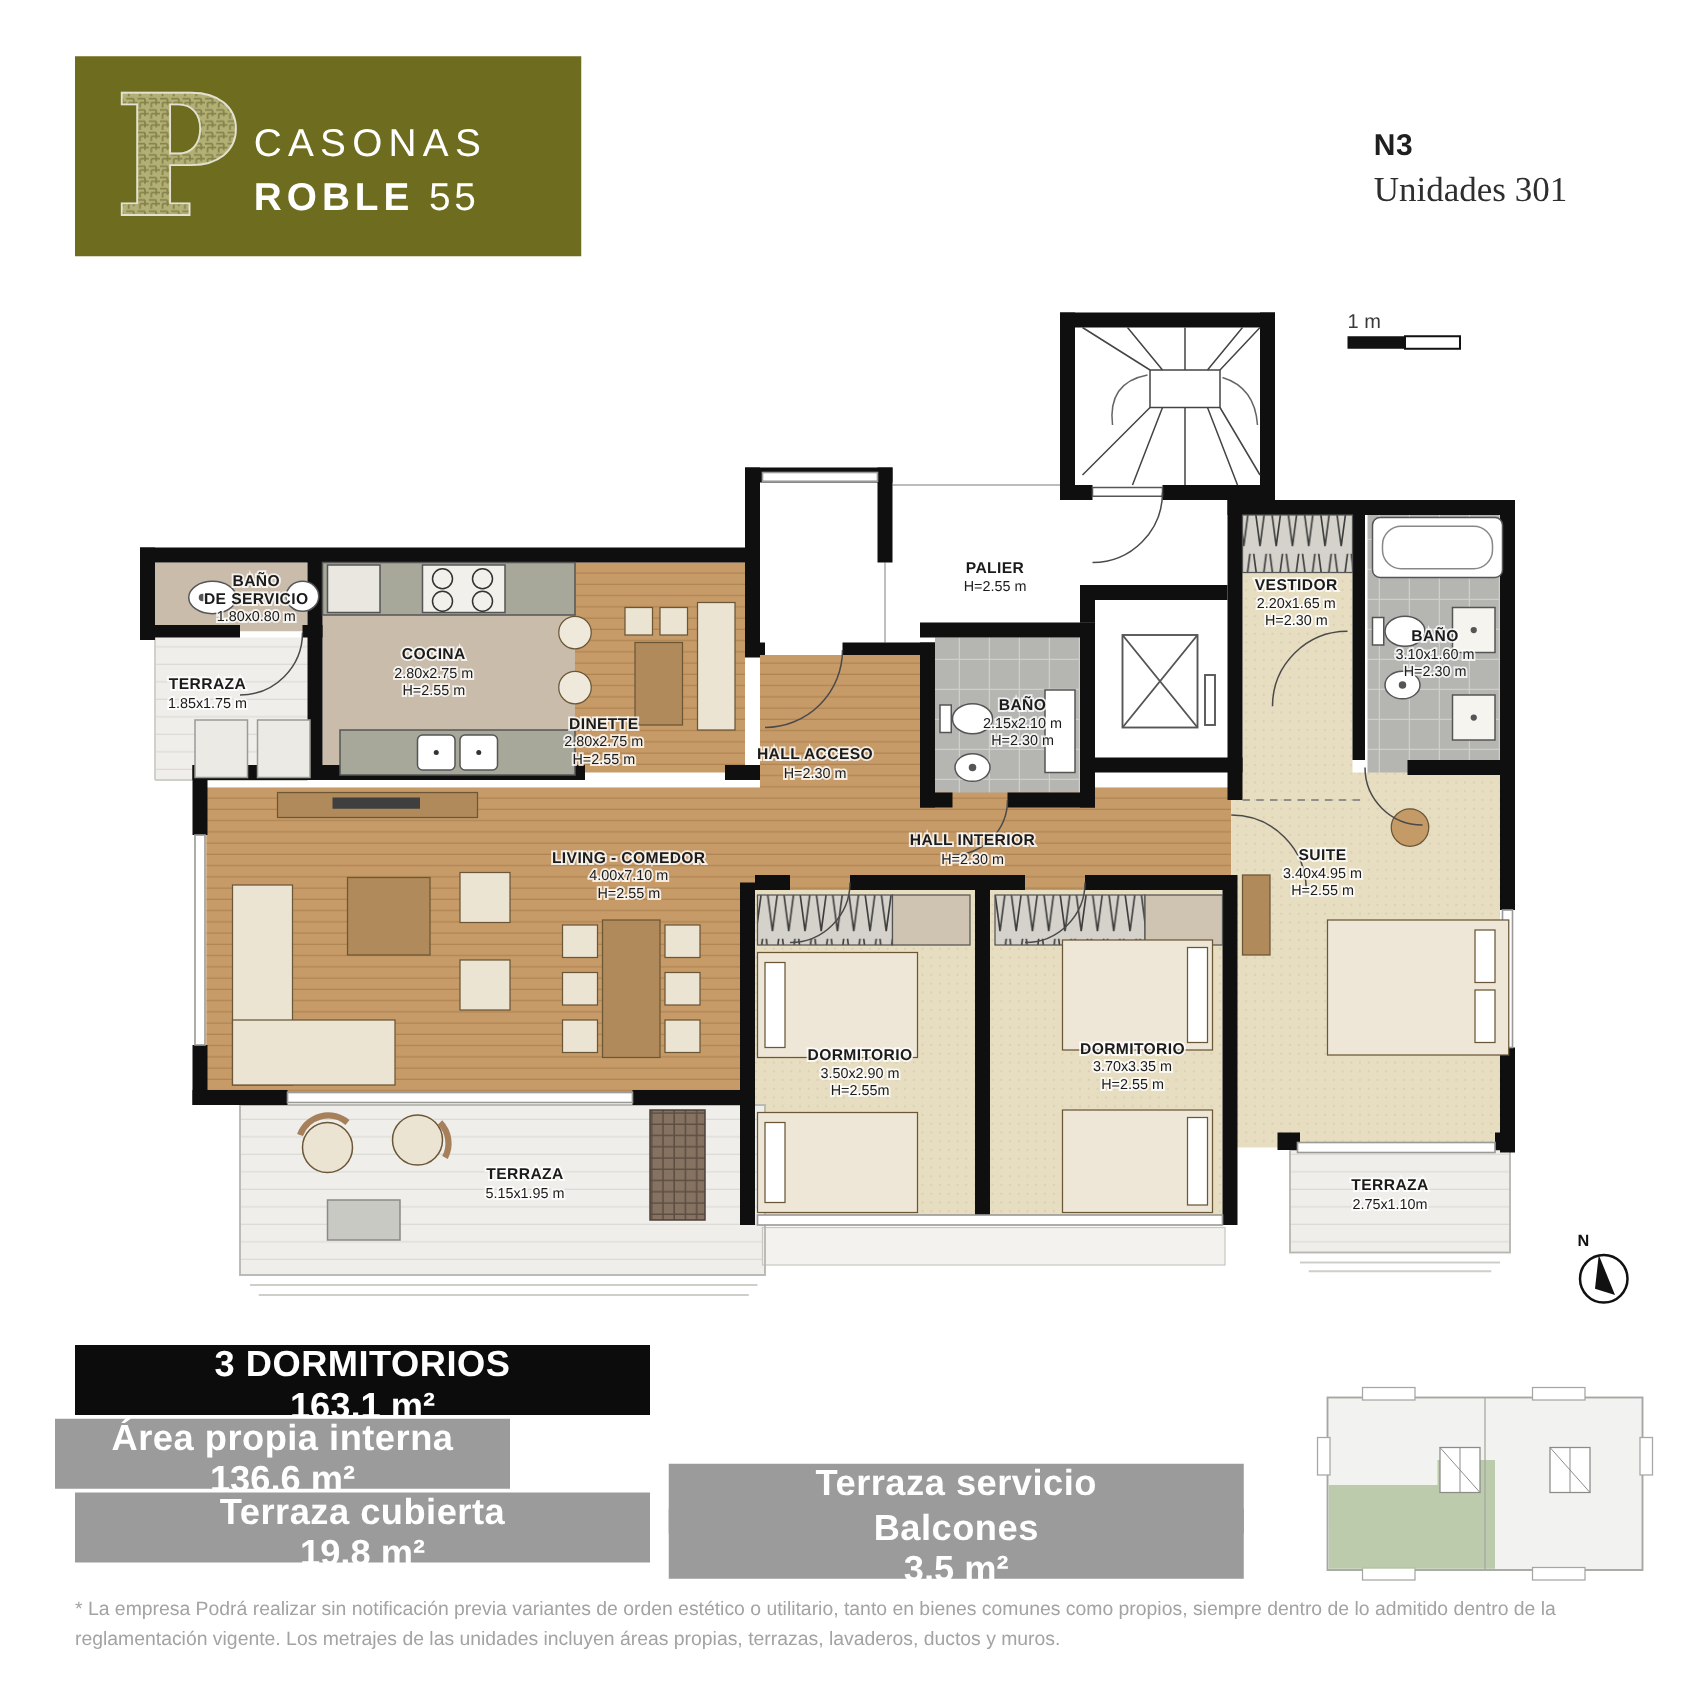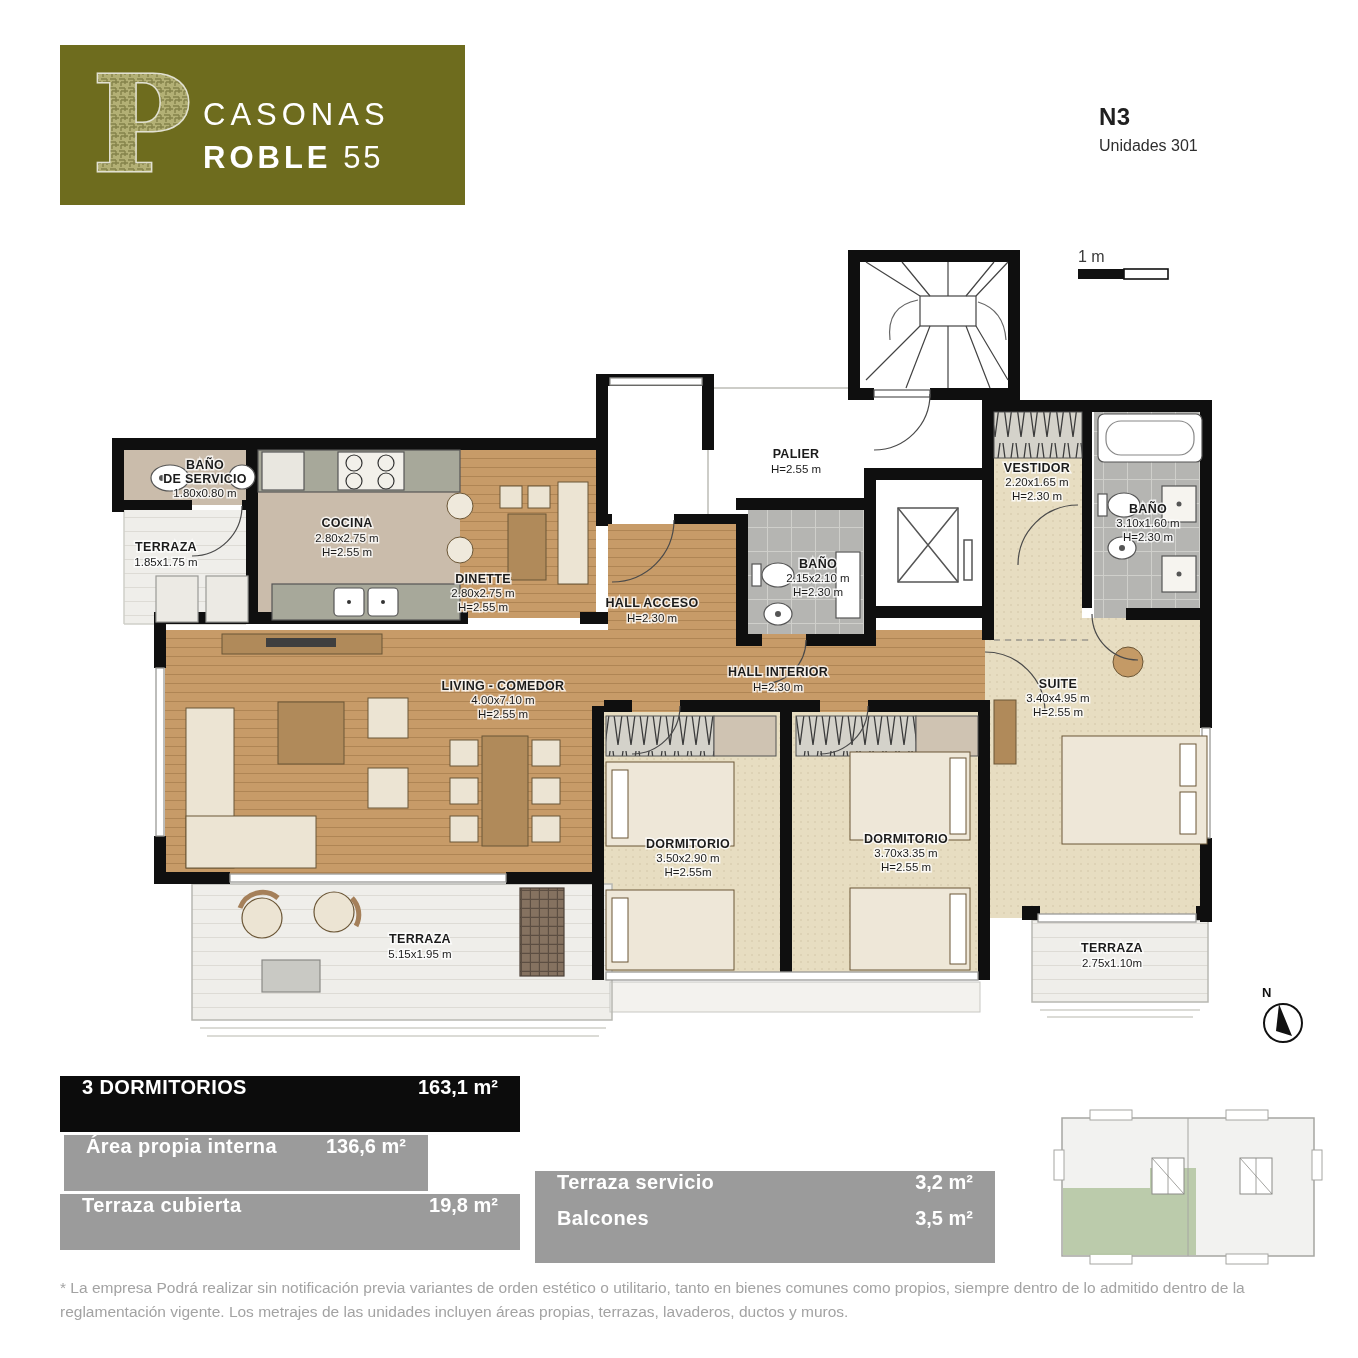--- a/index.html
+++ b/index.html
@@ -7,24 +7,24 @@
   .abs{position:absolute;}
   
   .logo{left:60px;top:45px;width:405px;height:160px;background:#6e6c1e;}
   .logo-letter{position:absolute;left:32px;top:14px;}
   .brand{position:absolute;left:143px;top:52px;color:#fff;}
   .brand-l1{font-size:31px;letter-spacing:5px;font-weight:400;}
   .brand-l2{font-size:31px;letter-spacing:3px;margin-top:7px;}
   .brand-l2 b{font-weight:700;letter-spacing:4px;}
   .unit-id{left:1075px;top:103px;color:#1f1f1f;margin-left:24px;}
   .unit-level{font-weight:700;font-size:24px;letter-spacing:.5px;}
-  .unit-units{font-size:16px;font-weight:400;margin-top:6px;color:#2e2e2e;}
+  .unit-units{font-size:28px;font-weight:400;margin-top:6px;color:#2e2e2e;font-family:Liberation Serif, serif;}
   
-  .trow{position:absolute;height:56px;display:flex;justify-content:space-between;align-items:flex-start;
-        padding:0 22px;box-sizing:border-box;color:#fff;font-size:20px;}
+  .trow{position:absolute;height:56px;display:flex;justify-content:space-between;align-items:center;
+        padding:0 22px;box-sizing:border-box;color:#fff;font-size:29px;flex-direction:column;}
   .trow .lab{font-weight:700;letter-spacing:.4px;}
   .trow .val{font-weight:700;}
   .t-black{background:#0c0c0c;}
   .t-gray{background:#9b9b9b;}
   .t-gray .lab,.t-gray .val{font-weight:700;}
   .disclaimer{left:60px;top:1276px;width:1250px;color:#a3a3a3;font-size:15.5px;line-height:1.55;}
   
   text{paint-order:stroke;stroke:rgba(255,255,255,.8);stroke-width:3px;}
   .rlab{font:600 12.5px "Liberation Sans",sans-serif;fill:#1b1b1b;letter-spacing:.3px;}
   .rdim{font:400 11.5px "Liberation Sans",sans-serif;fill:#1b1b1b;}
@@ -378,21 +378,21 @@
     <path d="M1152,1158 L1184,1194 M1168,1158 V1194" stroke="#8b8b87" stroke-width="0.8"></path>
     <rect x="1240" y="1158" width="32" height="36" fill="#fff" stroke="#8b8b87"></rect>
     <path d="M1240,1158 L1272,1194 M1256,1158 V1194" stroke="#8b8b87" stroke-width="0.8"></path>
   </g>
 </svg>
 
 <div class="abs trow t-black" style="left:60px;top:1076px;width:460px;">
   <span class="lab">3 DORMITORIOS</span>
   <span class="val">163,1 m²</span>
 </div>
-<div class="abs trow t-gray" style="left:64px;top:1135px;width:364px;">
+<div class="abs trow t-gray" style="left:44px;top:1135px;width:364px;">
   <span class="lab">Área propia interna</span>
   <span class="val">136,6 m²</span>
 </div>
 <div class="abs trow t-gray" style="left:60px;top:1194px;width:460px;">
   <span class="lab">Terraza cubierta</span>
   <span class="val">19,8 m²</span>
 </div>
 <div class="abs trow t-gray" style="left:535px;top:1135px;width:460px;margin-top:36px;">
   <span class="lab">Terraza servicio</span>
   <span class="val">3,2 m²</span>

